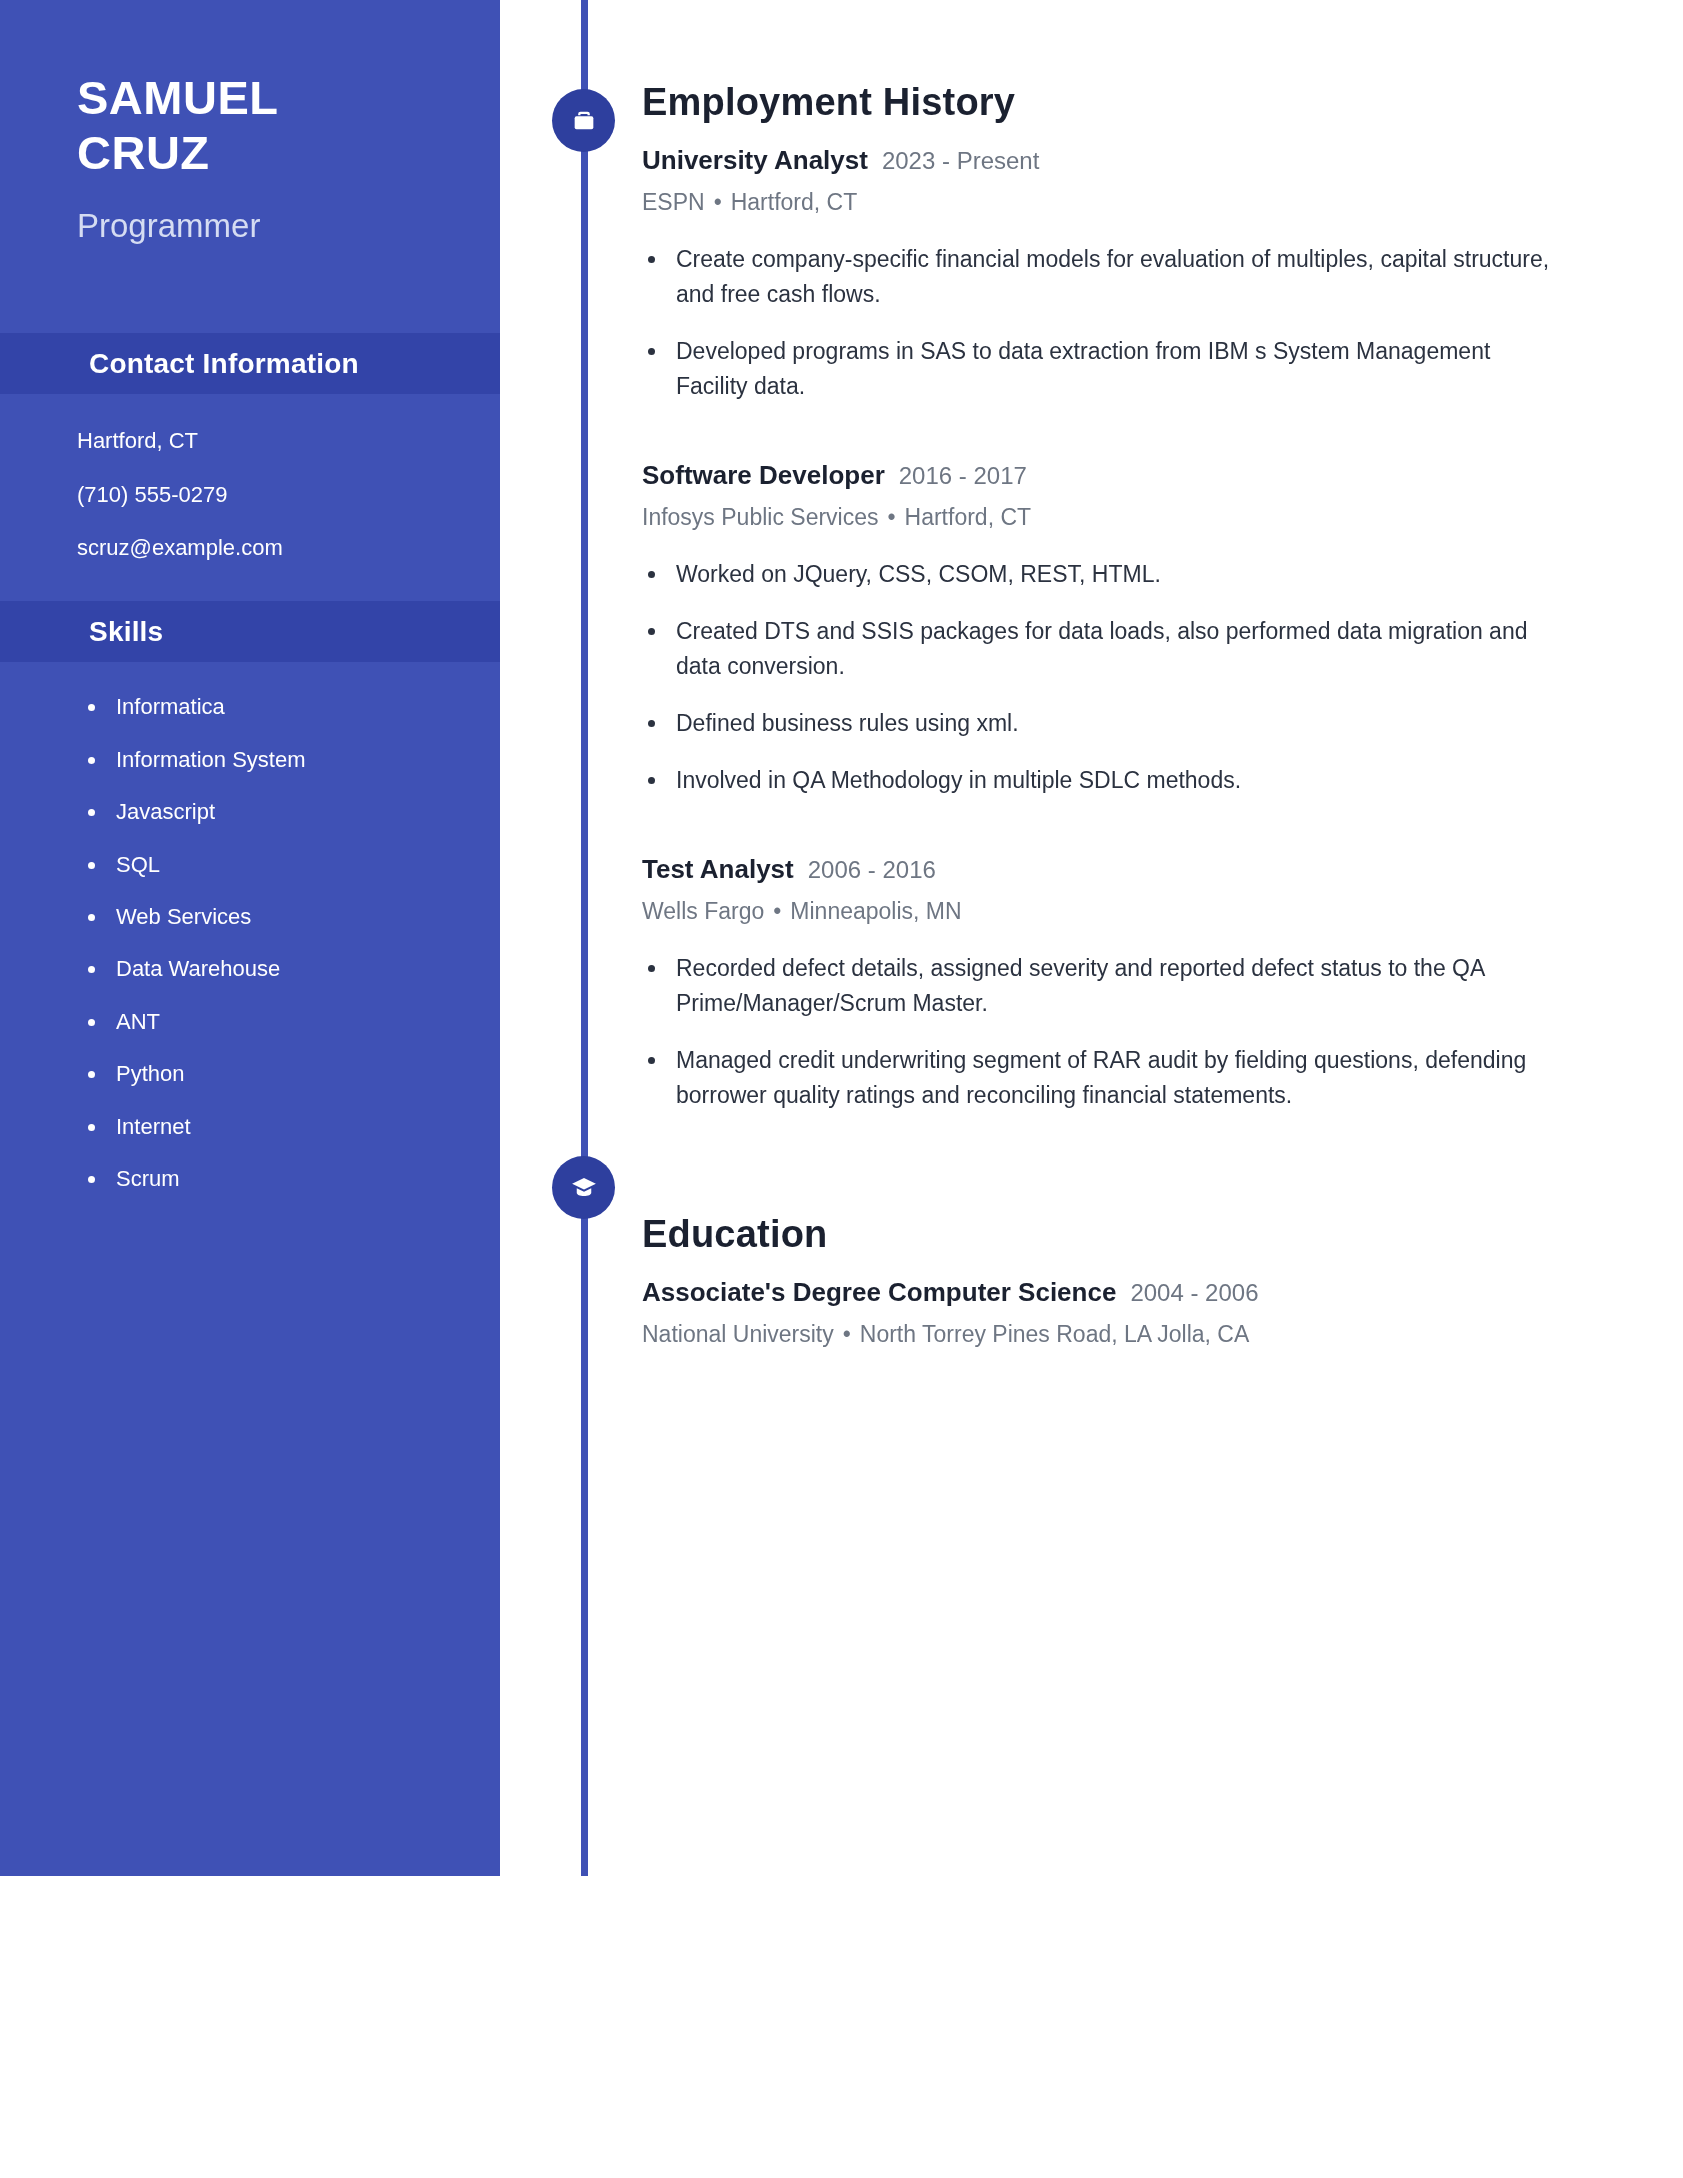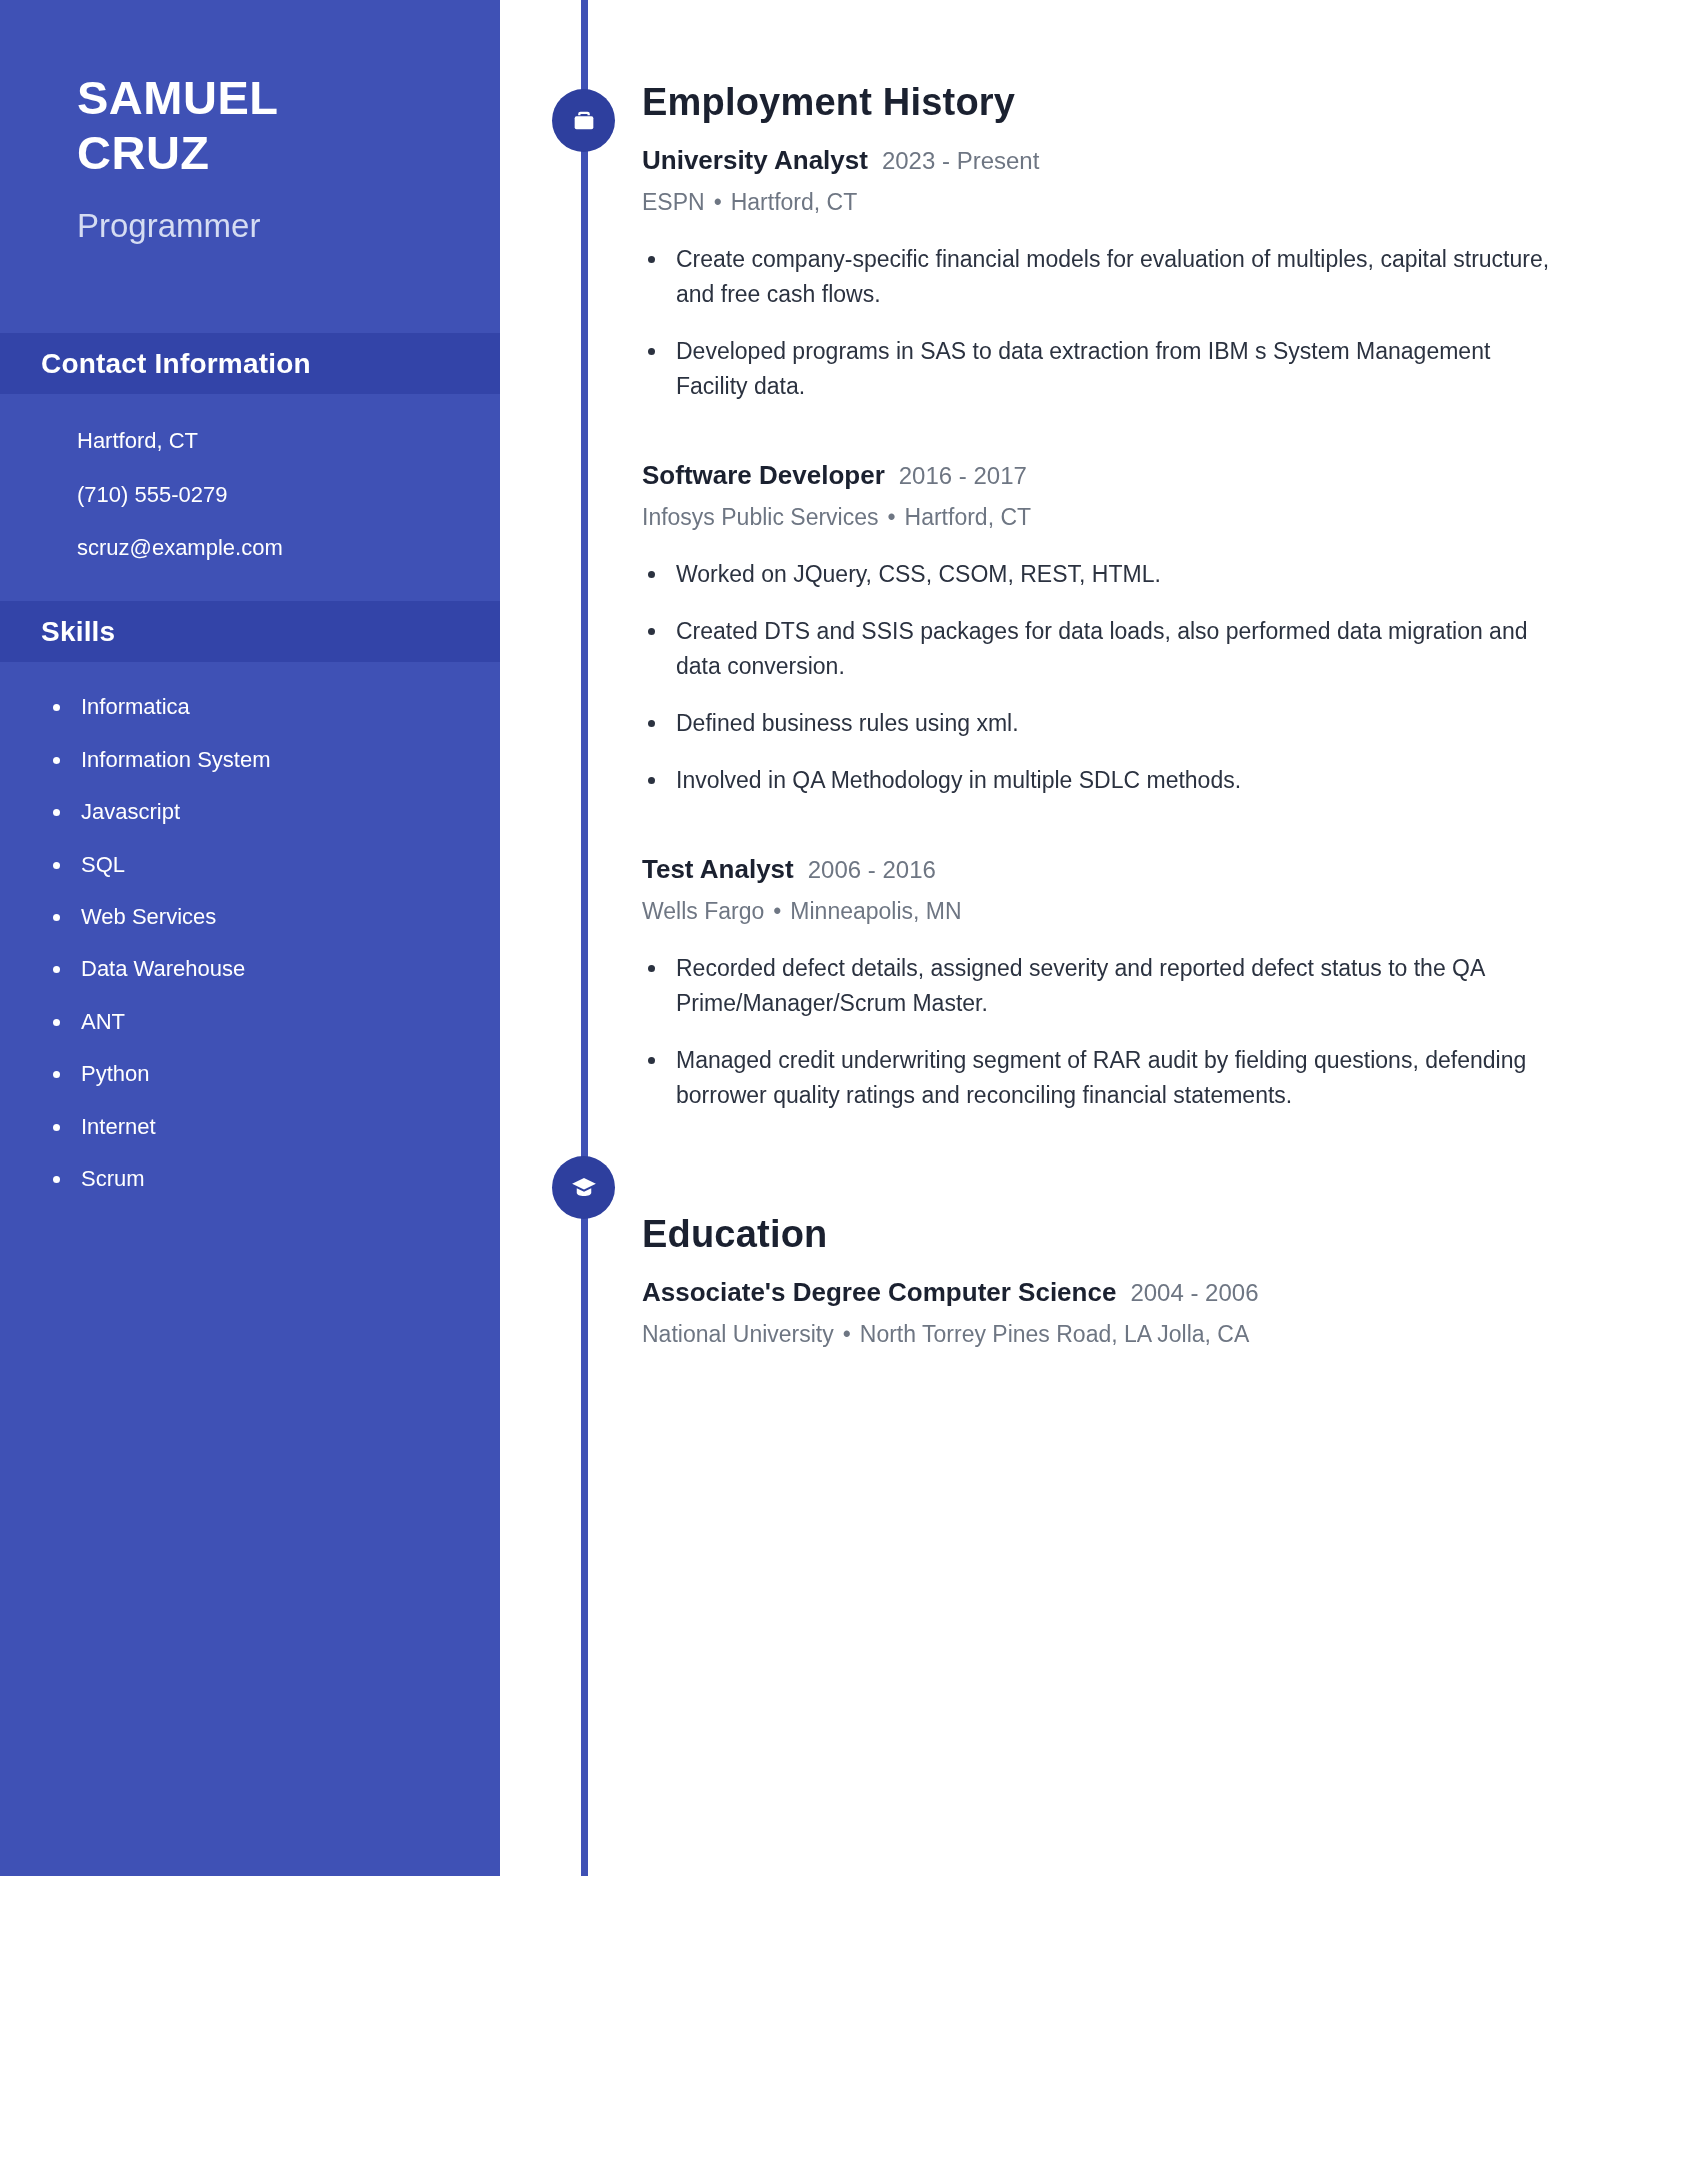--- a/index.html
+++ b/index.html
@@ -47,42 +47,42 @@
     font-weight: 400;
     line-height: 1.22;
     margin-top: 26px;
   }
 
   .sidebar-section-header {
     background: #3344a8;
     height: 61px;
     display: flex;
     align-items: center;
-    padding-left: 41px;
+    padding-left: 89px;
     color: #ffffff;
     font-size: 28px;
     font-weight: bold;
     letter-spacing: 0.2px;
   }
 
   .contact-block {
     padding: 34px 0 40px 77px;
   }
 
   .contact-item {
     color: #ffffff;
     font-size: 22px;
     font-weight: 400;
     line-height: 1.2;
     margin-bottom: 27px;
   }
   .contact-item:last-child { margin-bottom: 0; }
 
   .skills-block {
-    padding: 32px 0 0 49px;
+    padding: 32px 0 0 84px;
   }
 
   .skill-item {
     position: relative;
     color: #ffffff;
     font-size: 22px;
     font-weight: 400;
     line-height: 1.2;
     padding-left: 32px;
     margin-bottom: 26px;

